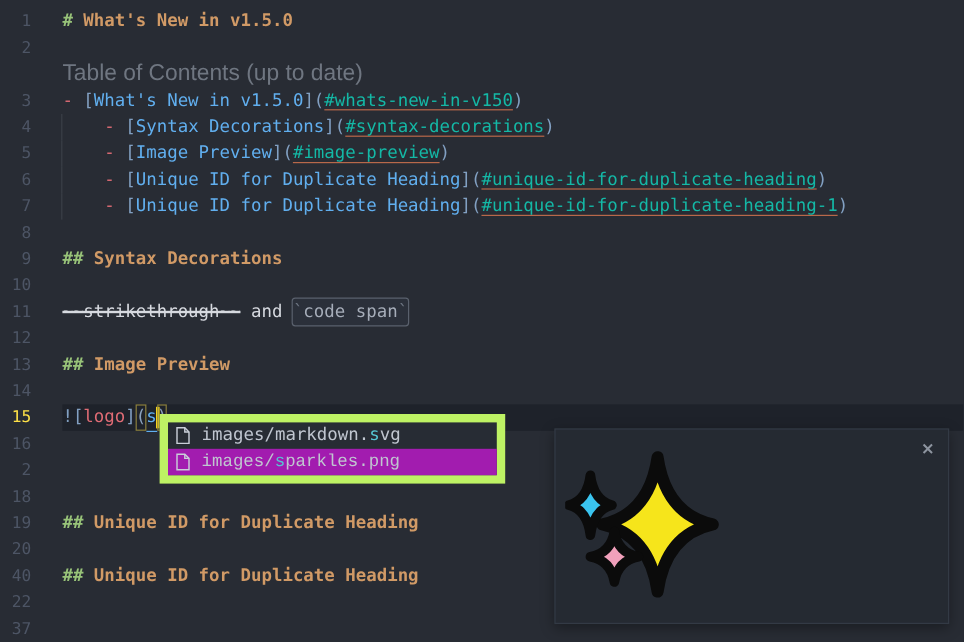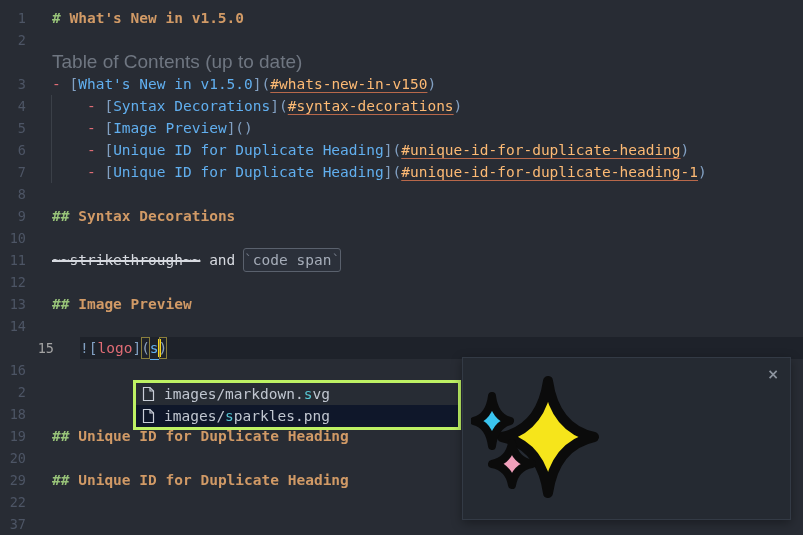--- a/index.html
+++ b/index.html
@@ -8,54 +8,54 @@
     background:#282c34;
     font-family:"DejaVu Sans Mono","Liberation Mono",monospace;
     font-size:14.5px;line-height:22px;
   }
   #lines{position:absolute;left:0;top:7px;right:0;}
   .row{display:flex;height:22px;align-items:center;position:relative;}
   .ln{
     width:26px;text-align:right;flex:0 0 26px;
     color:#4d5565;font-size:13.5px;user-select:none;
   }
-  .row.current .ln{color:#a3a3a3;margin-left:28px;}
+  .row.current .ln{color:#fde047;}
   .content{
     flex:1;margin-left:26px;height:22px;display:flex;align-items:center;
     position:relative;white-space:pre;
   }
   .row.current .content{background:#1e222a;}
   .guide{position:absolute;left:-1px;top:0;bottom:0;width:1px;background:#3b4048;}
   .content span{white-space:pre;}
   .tk-hmark{color:#98c379;font-weight:bold;}
   .tk-htext{color:#d19a66;font-weight:bold;}
   .tk-dash{color:#e06c75;}
   .tk-punct{color:#82a0c2;}
   .tk-label{color:#61afef;}
-  .tk-url{color:#fdba74;text-decoration:underline;text-decoration-color:#b8684a;text-underline-offset:3px;}
+  .tk-url{color:#14b8a6;text-decoration:underline;text-decoration-color:#b8684a;text-underline-offset:3px;}
   .tk-plain{color:#d7dae0;}
   .tk-strike{color:#d7dae0;text-decoration:line-through;text-decoration-thickness:1.5px;}
   .tk-red{color:#e06c75;text-align:right;}
   .tk-typed{color:#61afef;border-bottom:1px solid #61afef;}
   .tk-tick{color:#6e7683;}
   .tk-code{color:#a6adb9;text-align:center;}
   .tk-bmatch{color:#8ba2be;outline:1px solid #8a7f3c;outline-offset:-1px;}
   .codebox{border:1px solid #5a616d;border-radius:3px;background:#2b303a;margin:0 -1px;}
   .cursor{display:inline-block;width:3px;height:18px;background:#f4d41c;margin:0 -2px 0 -1px;vertical-align:-3px;}
   .codelens{
     color:#6f7681;font-family:"Liberation Sans","DejaVu Sans",sans-serif;
     font-size:19px;cursor:pointer;
   }
   
   #suggest{
-    position:absolute;left:133px;top:380px;width:328px;z-index:5;
-    background:#272c34;border:3px solid #bef264;box-sizing:border-box;
+    position:absolute;left:133px;top:345px;width:288px;z-index:5;
+    background:#272c34;border:7px solid #bef264;box-sizing:border-box;
   }
   .sitem{height:22px;display:flex;align-items:center;padding-left:6px;color:#c0c6d0;cursor:pointer;}
-  .sitem.selected{background:#0f172a;}
+  .sitem.selected{background:#a21caf;font-family:Liberation Mono, monospace;}
   .sitem .ficon{flex:0 0 14px;margin-right:8px;display:flex;align-items:center;}
   .match{color:#56c5d2;}
   
   #preview{
     position:absolute;left:462px;top:357px;width:329px;height:163px;z-index:6;
     background:#252a32;border:1px solid #333a45;box-sizing:border-box;
     box-shadow:0 3px 10px rgba(0,0,0,.35);
   }
   #preview .close{
     position:absolute;top:5px;right:11px;color:#8d949f;
@@ -83,21 +83,21 @@
       <div class="row">
         <div class="ln">3</div>
         <div class="content"><span class="tk-dash">- </span><span class="tk-punct">[</span><span class="tk-label">What's New in v1.5.0</span><span class="tk-punct">](</span><span class="tk-url">#whats-new-in-v150</span><span class="tk-punct">)</span></div>
       </div>
       <div class="row">
         <div class="ln">4</div>
         <div class="content"><span class="guide"></span><span class="tk-plain">    </span><span class="tk-dash">- </span><span class="tk-punct">[</span><span class="tk-label">Syntax Decorations</span><span class="tk-punct">](</span><span class="tk-url">#syntax-decorations</span><span class="tk-punct">)</span></div>
       </div>
       <div class="row">
         <div class="ln">5</div>
-        <div class="content"><span class="guide"></span><span class="tk-plain">    </span><span class="tk-dash">- </span><span class="tk-punct">[</span><span class="tk-label">Image Preview</span><span class="tk-punct">](</span><span class="tk-punct">)</span></div>
+        <div class="content"><span class="guide"></span><span class="tk-plain">    </span><span class="tk-dash">- </span><span class="tk-punct">[</span><span class="tk-label">Image Preview</span><span class="tk-punct">](</span><span class="tk-url">#image-preview</span><span class="tk-punct">)</span></div>
       </div>
       <div class="row">
         <div class="ln">6</div>
         <div class="content"><span class="guide"></span><span class="tk-plain">    </span><span class="tk-dash">- </span><span class="tk-punct">[</span><span class="tk-label">Unique ID for Duplicate Heading</span><span class="tk-punct">](</span><span class="tk-url">#unique-id-for-duplicate-heading</span><span class="tk-punct">)</span></div>
       </div>
       <div class="row">
         <div class="ln">7</div>
         <div class="content"><span class="guide"></span><span class="tk-plain">    </span><span class="tk-dash">- </span><span class="tk-punct">[</span><span class="tk-label">Unique ID for Duplicate Heading</span><span class="tk-punct">](</span><span class="tk-url">#unique-id-for-duplicate-heading-1</span><span class="tk-punct">)</span></div>
       </div>
       <div class="row">
@@ -146,21 +146,21 @@
       </div>
       <div class="row">
         <div class="ln">19</div>
         <div class="content"><span class="tk-hmark">## </span><span class="tk-htext">Unique ID for Duplicate Heading</span></div>
       </div>
       <div class="row">
         <div class="ln">20</div>
         <div class="content"></div>
       </div>
       <div class="row">
-        <div class="ln">29</div>
+        <div class="ln">40</div>
         <div class="content"><span class="tk-hmark">## </span><span class="tk-htext">Unique ID for Duplicate Heading</span></div>
       </div>
       <div class="row">
         <div class="ln">22</div>
         <div class="content"></div>
       </div>
       <div class="row">
         <div class="ln">37</div>
         <div class="content"></div>
       </div>

